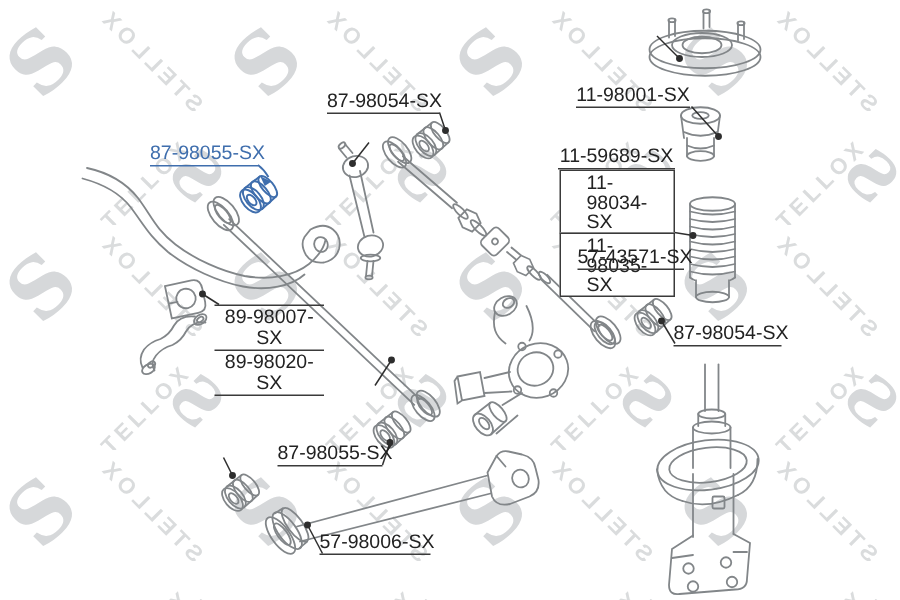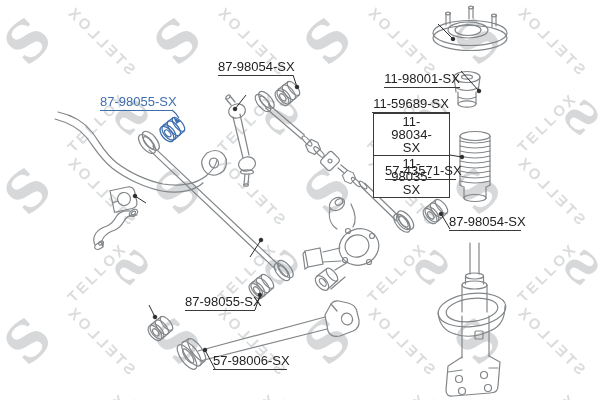--- a/index.html
+++ b/index.html
@@ -3,21 +3,21 @@
 <meta charset="utf-8">
 <style>
   html,body{margin:0;padding:0;background:#fff;}
   .stage{position:relative;width:600px;height:400px;background:#ffffff;overflow:hidden;
          font-family:"Liberation Sans",sans-serif;}
   .stage svg.canvas{position:absolute;left:0;top:0;}
   .label{position:absolute;font-size:13px;line-height:14px;color:#222;
          border-bottom:1px solid #3a3a3a;text-align:center;white-space:nowrap;
          padding-bottom:1px;}
   .label.blue{color:#3f6ead;border-bottom-color:#3f6ead;}
-  .boxrow{font-size:13px;line-height:13px;color:#222;text-align:center;
+  .boxrow{font-size:13px;line-height:13px;color:#222;
           border:1px solid #3a3a3a;background:#fff;padding:1px 17px;}
   .boxrow + .boxrow{margin-top:-1px;}
   .stack{position:absolute;}
   .stack89{position:absolute;border-top:1px solid #3a3a3a;}
   .stack89 .row{font-size:13px;line-height:14px;color:#222;text-align:center;
                 border-bottom:1px solid #3a3a3a;padding-bottom:1px;}
   .wm-text{font-family:"Liberation Sans",sans-serif;font-weight:bold;}
   .wm-s{font-family:"DejaVu Serif",serif;font-weight:bold;}
 </style>
 </head>
@@ -307,35 +307,39 @@
       <line x1="215" y1="369" x2="205" y2="350"></line>
         <circle cx="205" cy="350" r="1.8"></circle>
     </g>
     <g stroke="#3f6ead" stroke-width="1.2" fill="#3f6ead">
       <path d="M172,110 Q176,113 179,118" fill="none"></path>
       <path d="M181,121 L173.5,117.5 L176.5,124 Z" stroke="none"></path>
     </g>
   </svg>
 
 
-  <div class="label" style="left:384px;top:72px;width:76px">11-98001-SX</div>
+  <div class="label" style="left:384px;top:56px;width:76px">11-98001-SX</div>
 
   <div class="label" style="left:218px;top:60px;width:75px">87-98054-SX</div>
 
 
   <div class="label blue" style="left:100px;top:95px;width:72px">87-98055-SX</div>
 
   <div class="label" style="left:372px;top:97px;width:78px">11-59689-SX</div>
   <div class="stack" style="left:373px;top:113px;width:77px">
     <div class="boxrow">11-98034-SX</div>
     <div class="boxrow">11-98035-SX</div>
   </div>
 
   <div class="label" style="left:385px;top:164px;width:71px">57-43571-SX</div>
 
+  <div class="stack89" style="left:143px;top:203px;width:73px">
+    <div class="row">89-98007-SX</div>
+    <div class="row">89-98020-SX</div>
+  </div>
 
   <div class="label" style="left:449px;top:215px;width:72px">87-98054-SX</div>
 
 
 
   <div class="label" style="left:185px;top:295px;width:70px">87-98055-SX</div>
 
   <div class="label" style="left:213px;top:354px;width:74px">57-98006-SX</div>
 
 </div>

